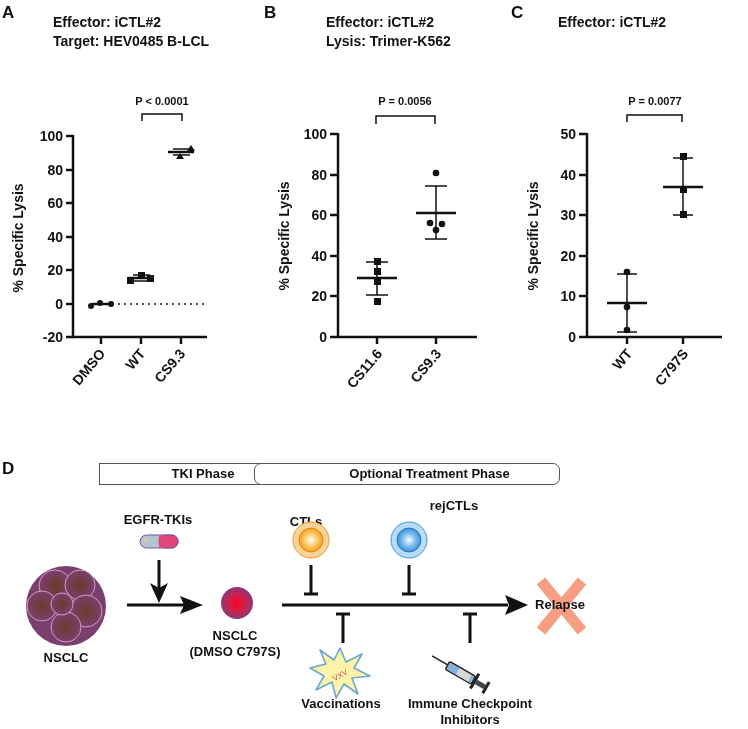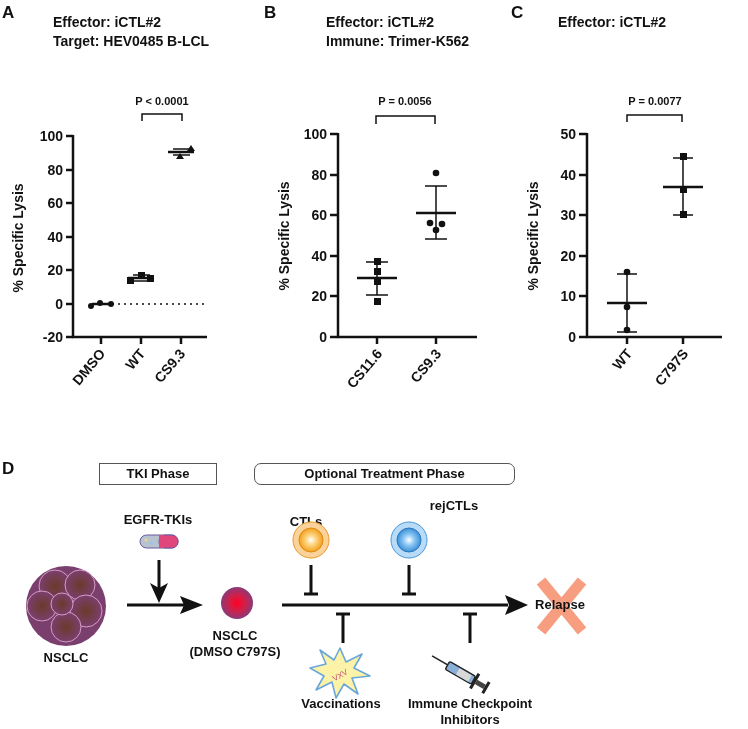--- a/index.html
+++ b/index.html
@@ -3,36 +3,36 @@
 <meta charset="utf-8">
 <style>
   html, body { margin: 0; padding: 0; background: #ffffff; }
   body { width: 748px; height: 729px; position: relative; overflow: hidden;
          font-family: "Liberation Sans", "DejaVu Sans", sans-serif; color: #111; }
   .panel-letter { position: absolute; font-weight: bold; font-size: 17px; }
   .panel-title { position: absolute; font-weight: bold; font-size: 14px; line-height: 19px; white-space: nowrap; }
   svg { position: absolute; left: 0; top: 0; }
   .svgtext { font-family: "Liberation Sans", "DejaVu Sans", sans-serif; font-weight: bold; }
   .phase-box { position: absolute; border: 1.2px solid #555; height: 20px; font-weight: bold; font-size: 13px;
-               text-align: center; line-height: 20px; background: #fff; }
+               text-align: center; line-height: 20px; background: #fff; padding-left: 45px; }
   .dlabel { position: absolute; font-weight: bold; font-size: 13px; text-align: center; white-space: nowrap; line-height: 16px; }
 </style>
 </head>
 <body>
 
 <div class="panel-letter" style="left:2px;top:3px;">A</div>
 <div class="panel-title" style="left:53px;top:13px;">
   <div>Effector: iCTL#2</div>
   <div>Target: HEV0485 B-LCL</div>
 </div>
 
 <div class="panel-letter" style="left:264px;top:3px;">B</div>
 <div class="panel-title" style="left:326px;top:13px;">
   <div>Effector: iCTL#2</div>
-  <div>Immune: Trimer-K562</div>
+  <div>Lysis: Trimer-K562</div>
 </div>
 
 <div class="panel-letter" style="left:511px;top:3px;">C</div>
 <div class="panel-title" style="left:558px;top:13px;">
   <div>Effector: iCTL#2</div>
 </div>
 
 <svg width="748" height="420" viewBox="0 0 748 420">
 
   <g>

